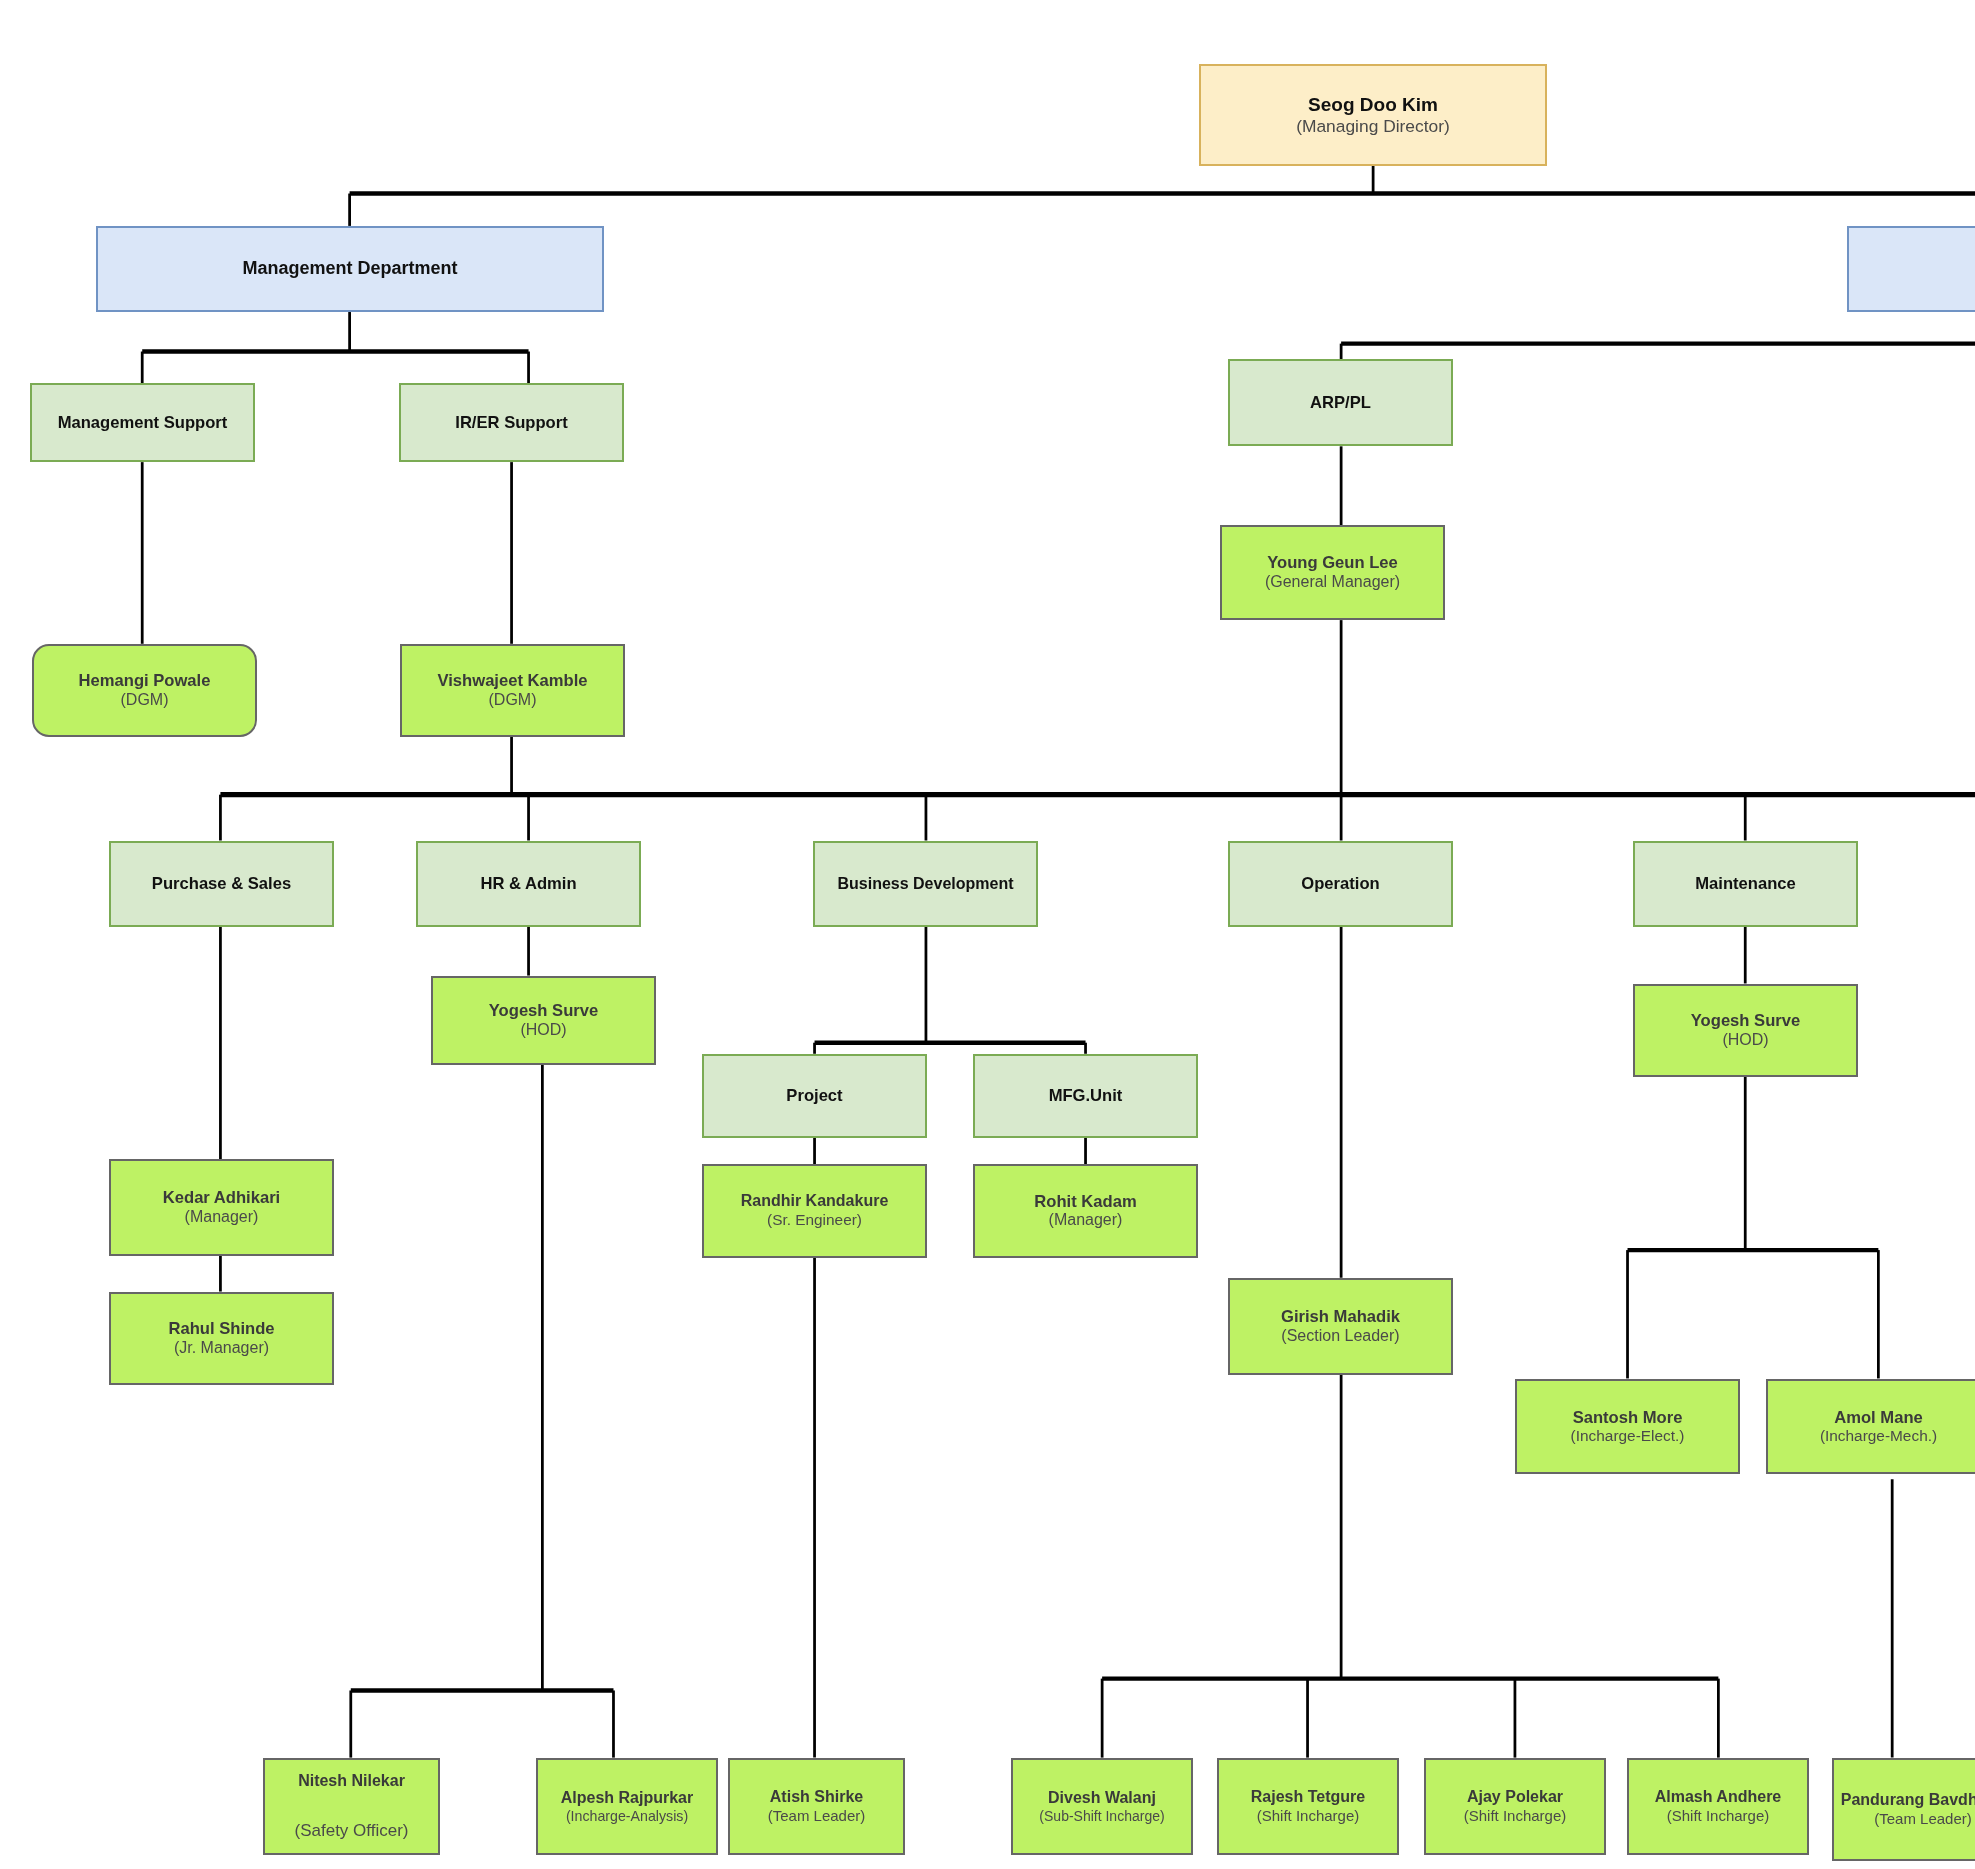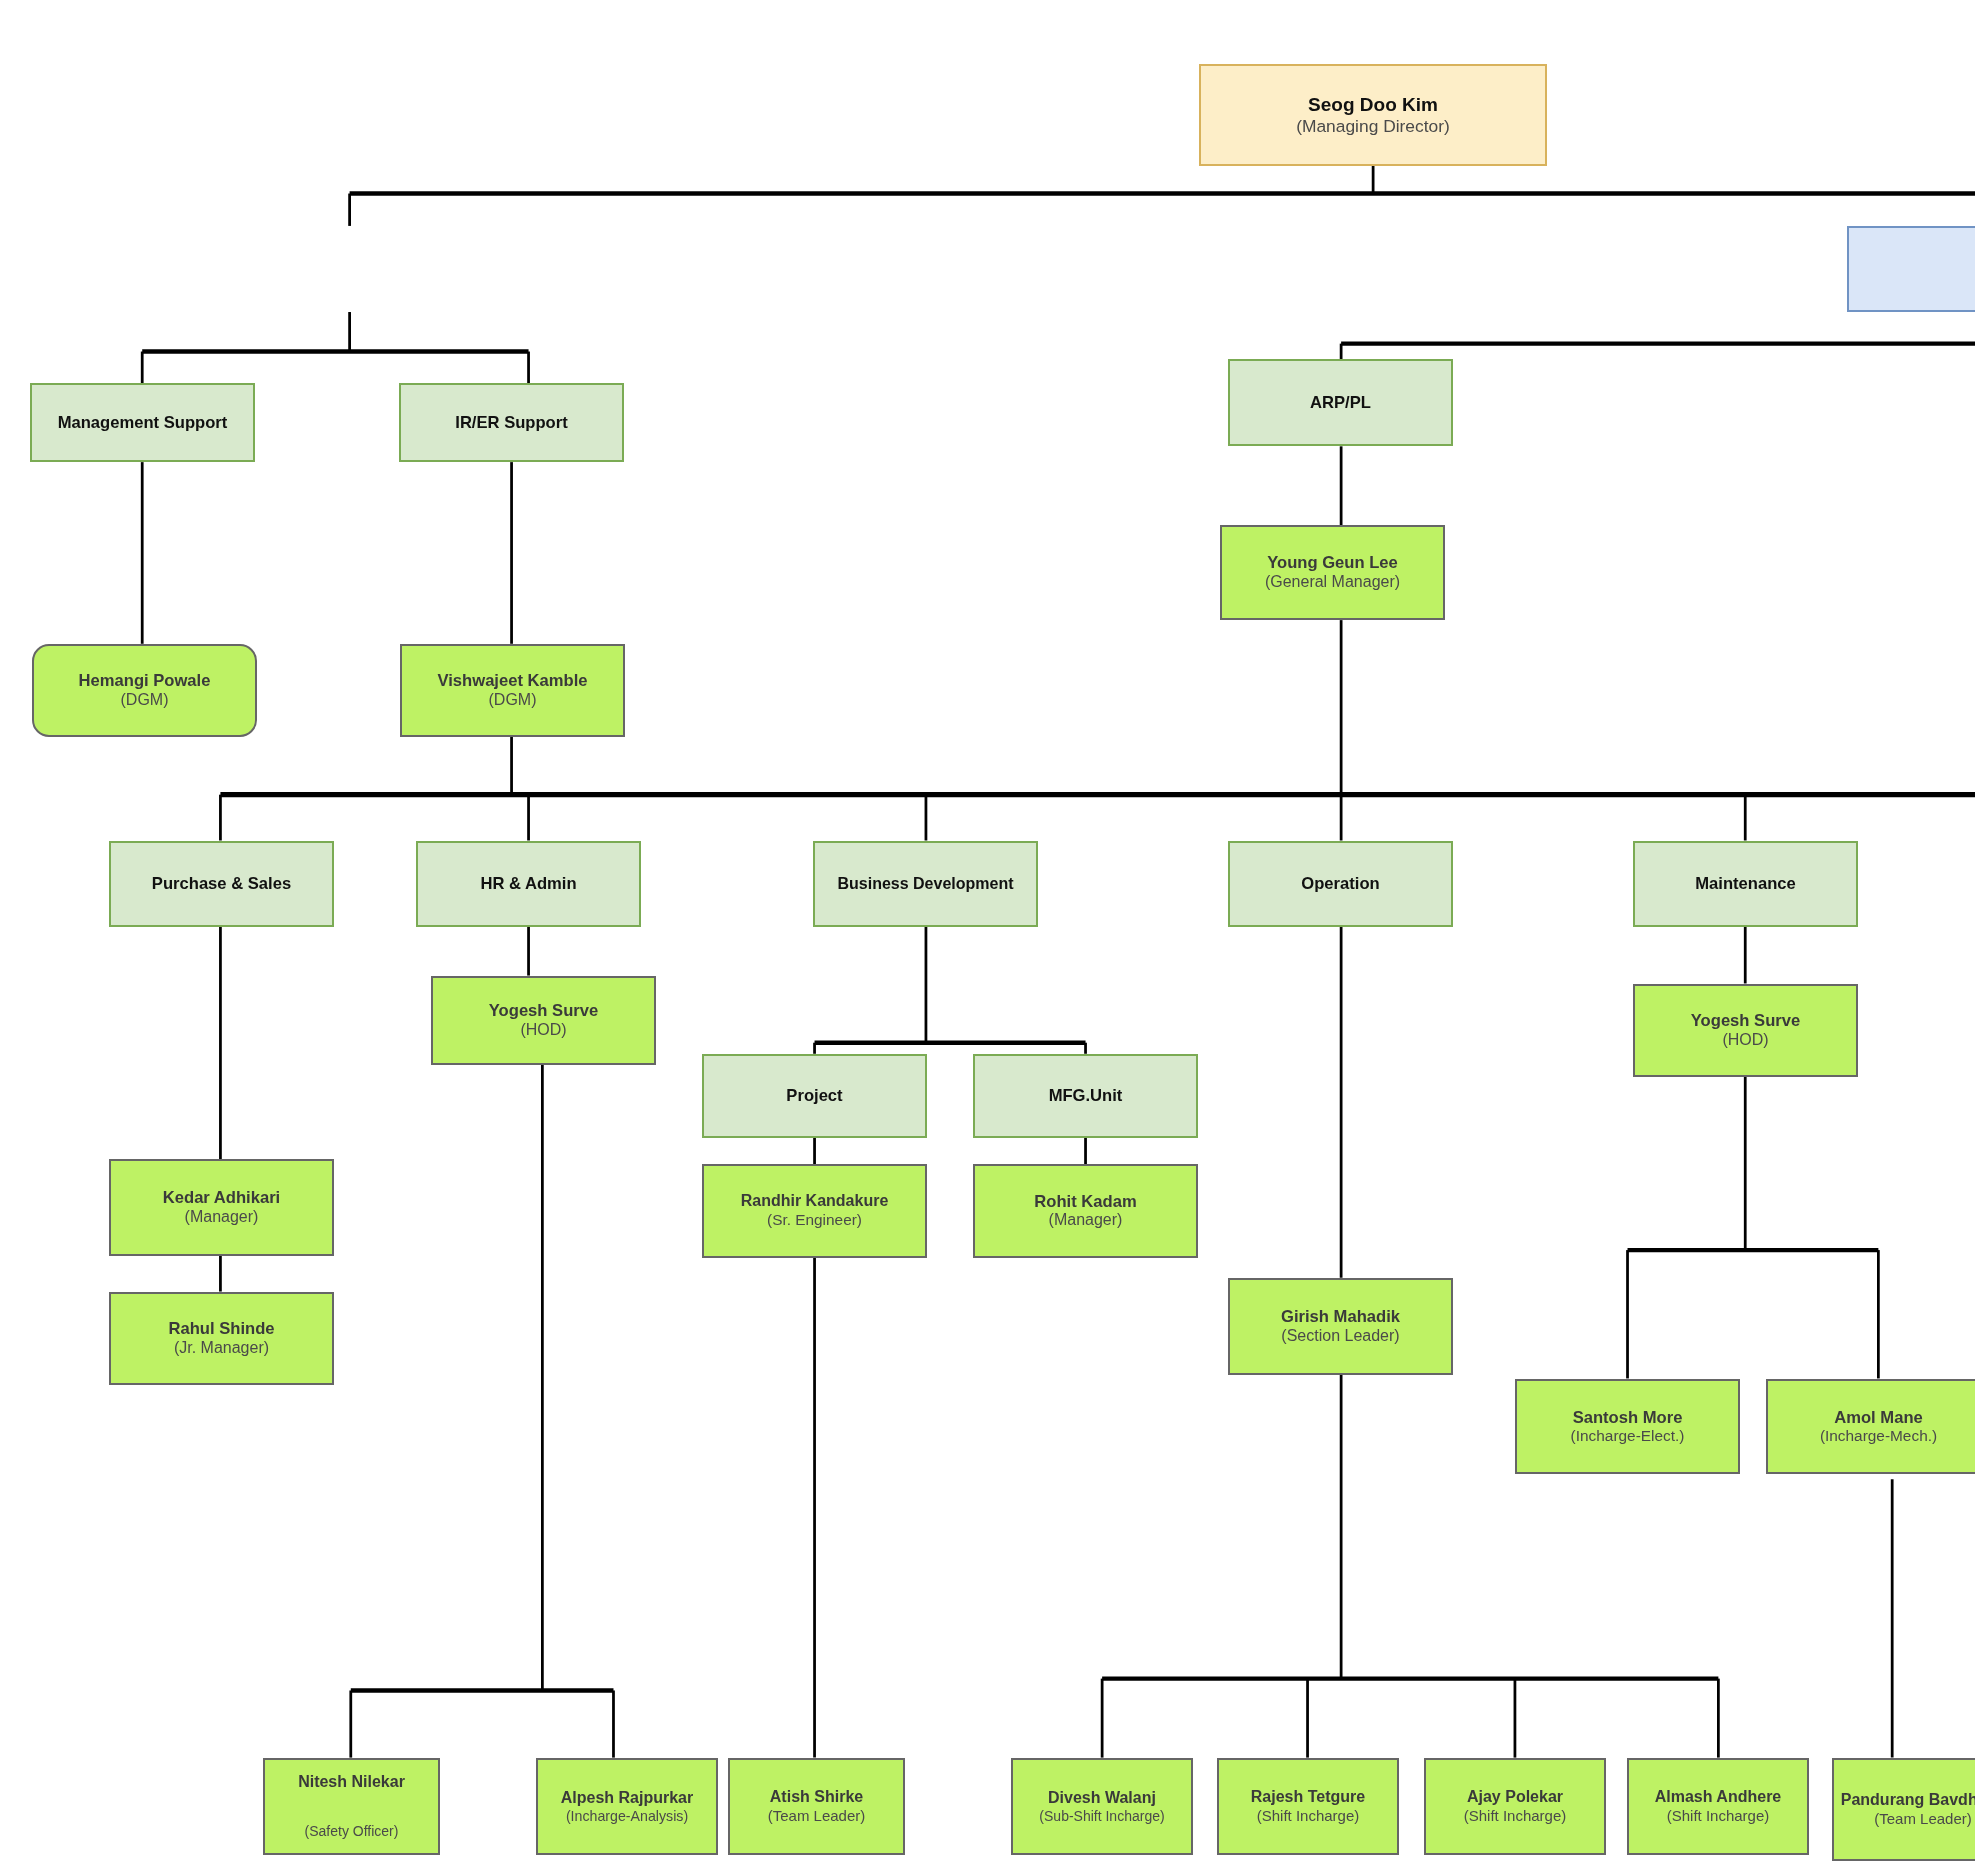--- a/index.html
+++ b/index.html
@@ -109,20 +109,23 @@
       <path d="M6888 4115 L6888 4450"></path>
       <path d="M7370 4115 L7370 4450"></path>
     </g>
   </svg>
 
   <div class="node n-root" style="left:1199px;top:64px;width:348px;height:102px;">
     <div class="ttl" style="font-size:19px;">Seog Doo Kim</div>
     <div class="rl" style="font-size:17.4px;">(Managing Director)</div>
   </div>
 
+  <div class="node n-dept" style="left:96px;top:226px;width:508px;height:86px;">
+    <div class="ttl" style="font-size:18px;">Management Department</div>
+  </div>
   <div class="node n-dept" style="left:1847px;top:226px;width:514px;height:86px;">
     
   </div>
 
   <div class="node n-func" style="left:30px;top:383px;width:225px;height:79px;">
     <div class="ttl" style="font-size:16.6px;">Management Support</div>
   </div>
   <div class="node n-func" style="left:399px;top:383px;width:225px;height:79px;">
     <div class="ttl" style="font-size:16.6px;">IR/ER Support</div>
   </div>
@@ -200,21 +203,21 @@
     <div class="nm" style="font-size:16.6px;">Santosh More</div>
     <div class="rl" style="font-size:15.4px;">(Incharge-Elect.)</div>
   </div>
   <div class="node n-person" style="left:1766px;top:1379px;width:225px;height:95px;">
     <div class="nm" style="font-size:16.6px;">Amol Mane</div>
     <div class="rl" style="font-size:15.4px;">(Incharge-Mech.)</div>
   </div>
 
   <div class="node n-person" style="left:263px;top:1758px;width:177px;height:97px;">
     <div class="nm" style="font-size:16px;">Nitesh Nilekar</div>
-    <div class="rl" style="font-size:14px;margin-top:31px;">(Safety Officer)</div>
+    <div class="rl" style="font-size:17px;margin-top:31px;">(Safety Officer)</div>
   </div>
   <div class="node n-person" style="left:512px;top:1758px;width:182px;height:97px;margin-left:24px;">
     <div class="nm" style="font-size:16px;">Alpesh Rajpurkar</div>
     <div class="rl" style="font-size:14.2px;">(Incharge-Analysis)</div>
   </div>
   <div class="node n-person" style="left:728px;top:1758px;width:177px;height:97px;">
     <div class="nm" style="font-size:16px;">Atish Shirke</div>
     <div class="rl" style="font-size:15px;">(Team Leader)</div>
   </div>
   <div class="node n-person" style="left:1011px;top:1758px;width:182px;height:97px;">

